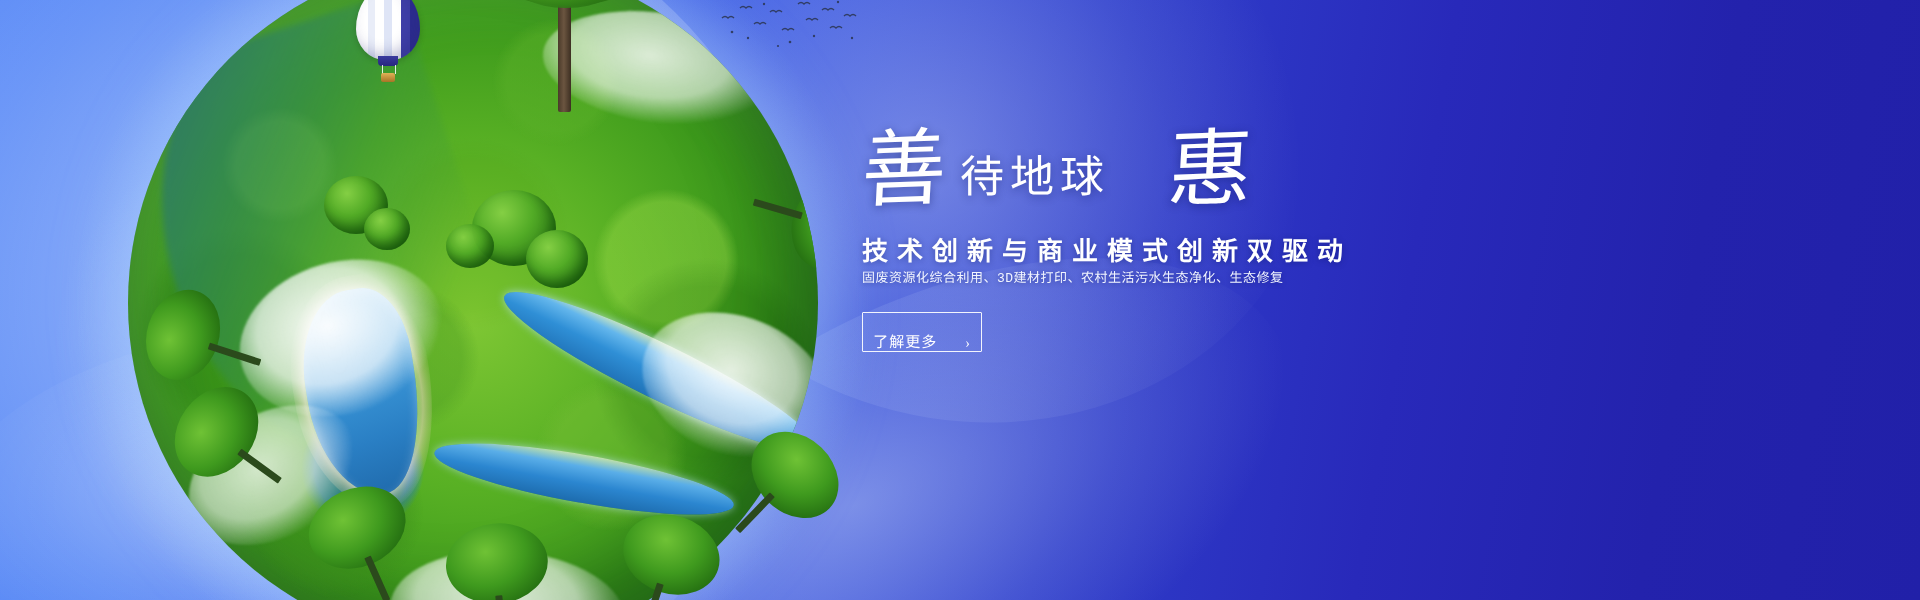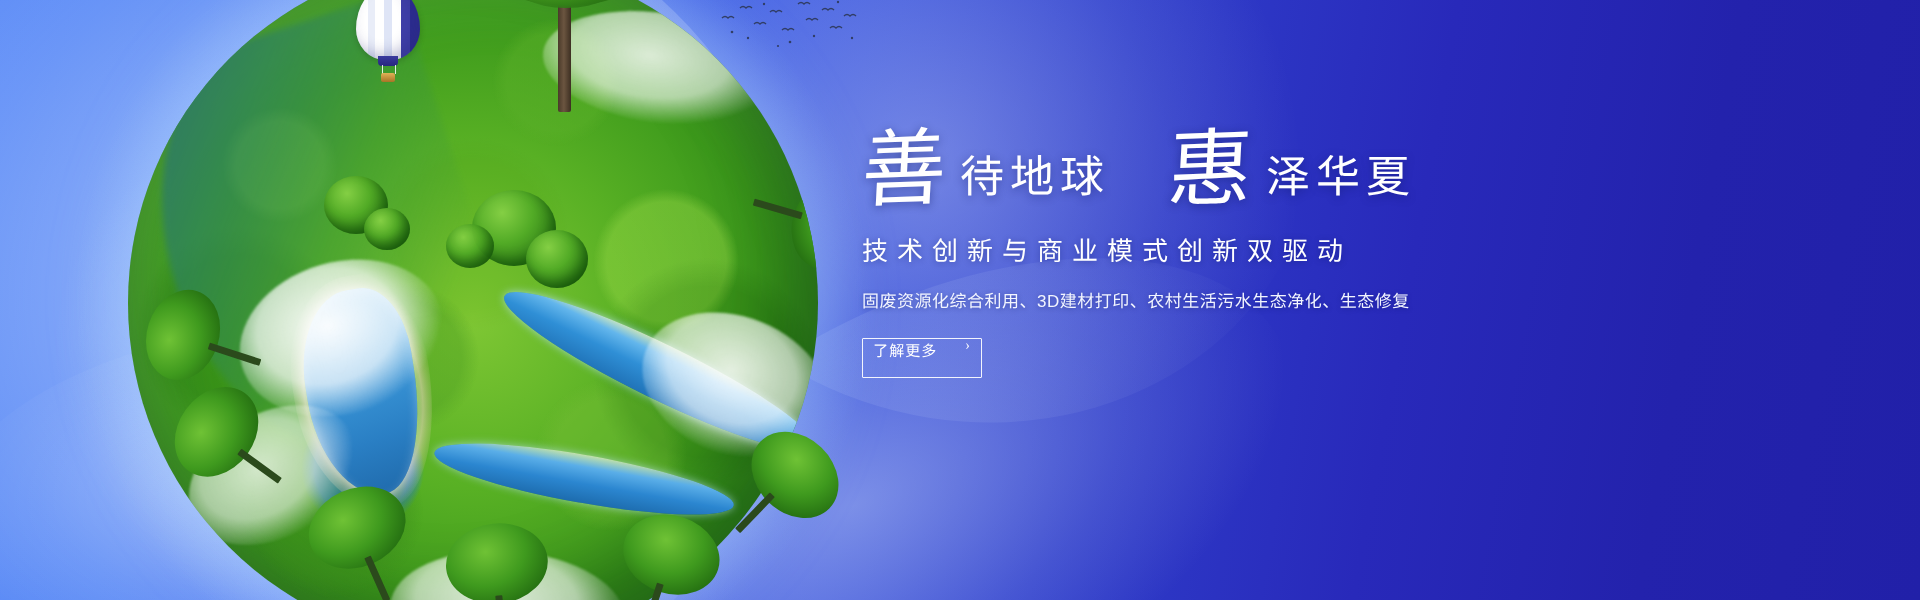--- a/index.html
+++ b/index.html
@@ -198,27 +198,27 @@
   .hl-group{display:flex;align-items:flex-end;}
   .hl-big{font-family:"DejaVu Serif","Liberation Serif",serif;
     font-size:84px;line-height:.9;font-weight:400;
     letter-spacing:0;transform:skewX(-5deg) rotate(-2deg);
     display:inline-block;padding-right:6px;}
   .hl-rest{font-family:"DejaVu Serif","Liberation Serif",serif;
     font-size:44px;line-height:1;font-weight:400;letter-spacing:6px;
     padding-bottom:9px;padding-left:8px;}
   .hl-gap{width:58px;}
 
-  .subtitle{margin-top:22px;font-size:26px;letter-spacing:9px;font-weight:400;
+  .subtitle{margin-top:22px;font-size:26px;letter-spacing:9px;font-weight:700;
     color:#ffffff;text-shadow:0 1px 6px rgba(10,20,90,.40);white-space:nowrap;}
 
-  .desc{margin-top:20px;font-size:17px;letter-spacing:.5px;color:#f2f5ff;
-    text-shadow:0 1px 5px rgba(10,20,90,.40);white-space:nowrap;}
-
-  .cta{margin-top:26px;display:inline-flex;align-items:flex-start;justify-content:center;
+  .desc{font-size:13px;letter-spacing:.5px;color:#f2f5ff;
+    text-shadow:0 1px 5px rgba(10,20,90,.40);white-space:nowrap;font-family:Liberation Mono, monospace;}
+
+  .cta{margin-top:26px;display:inline-flex;align-items:flex-end;justify-content:center;
     gap:28px;width:118px;height:38px;box-sizing:content-box;
     padding:0 0;border:1px solid rgba(255,255,255,.92);
     background:transparent;color:#fff;font-size:15px;letter-spacing:1px;
     cursor:pointer;border-radius:1px;font-family:Liberation Serif, serif;}
   .cta .chev{font-size:14px;line-height:1;opacity:.95;}
 </style>
 </head>
 <body>
 
 <div class="banner">
@@ -326,21 +326,20 @@
   <div class="content">
 
     <div class="headline">
       <span class="hl-group">
         <span class="hl-big">善</span>
         <span class="hl-rest">待地球</span>
       </span>
       <span class="hl-gap"></span>
       <span class="hl-group">
         <span class="hl-big">惠</span>
-        <span class="hl-rest">泽华夏</span>
       </span>
     </div>
 
     <div class="subtitle">技术创新与商业模式创新双驱动</div>
 
     <div class="desc">固废资源化综合利用、3D建材打印、农村生活污水生态净化、生态修复</div>
 
     <button class="cta">
       <span>了解更多</span>
       <span class="chev">›</span>

